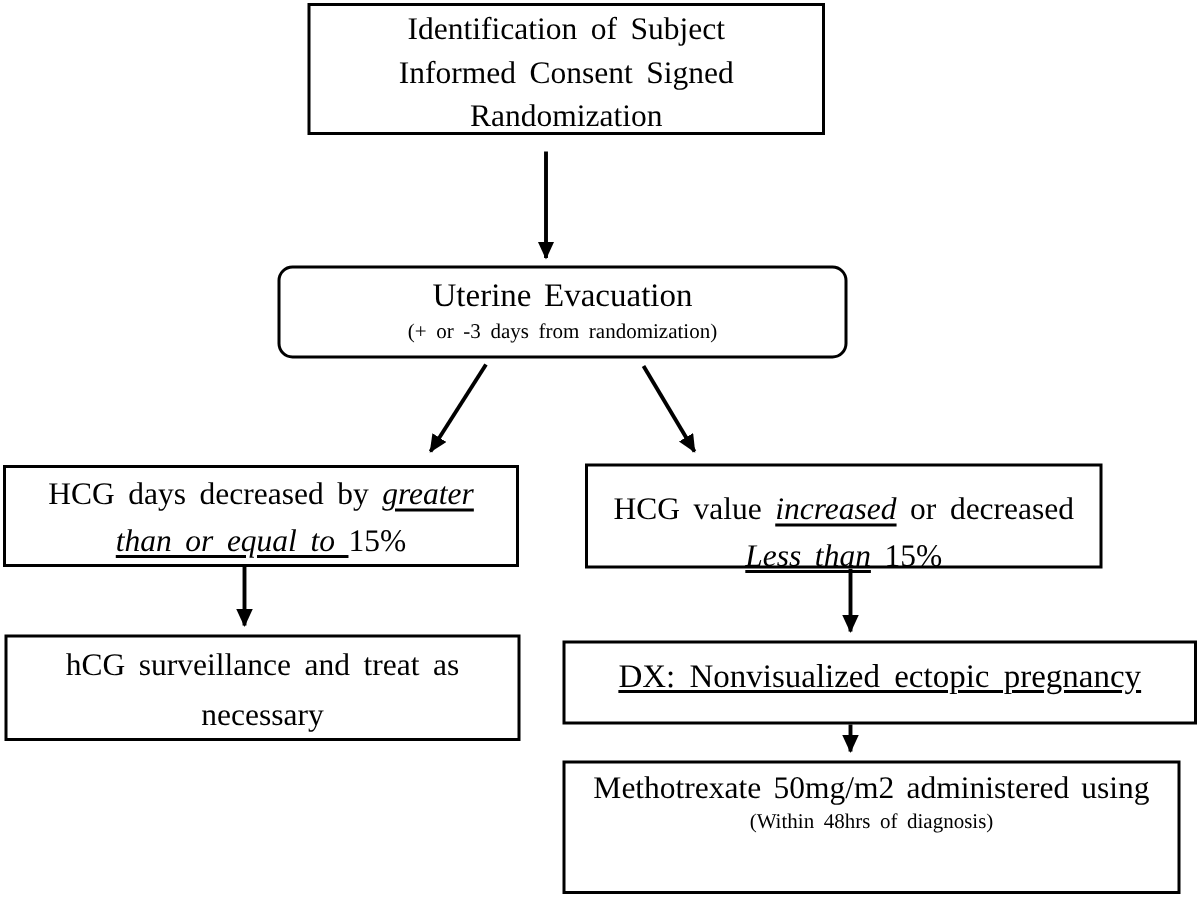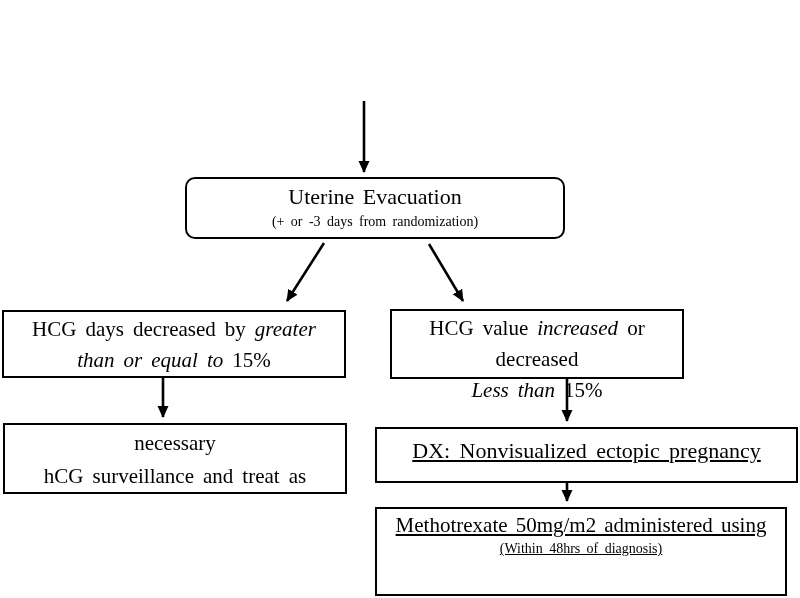--- a/index.html
+++ b/index.html
@@ -21,30 +21,31 @@
     border: 2px solid #000000;
     background: #ffffff;
     box-sizing: border-box;
     text-align: center;
     word-spacing: 0.18em;
     line-height: 1.35;
   }
   #node-identification      { left: 205px; top: 2px;   width: 345px; height: 88px; font-size: 21px; line-height: 29px; padding-top: 1px; }
   #node-uterine-evacuation  { left: 185px; top: 177px; width: 380px; height: 62px; border-radius: 10px; }
   #node-hcg-decreased       { left: 2px;   top: 310px; width: 344px; height: 68px; font-size: 21px; line-height: 31px; padding-top: 2px; }
-  #node-hcg-increased       { left: 390px; top: 309px; width: 294px; height: 70px; font-size: 21px; line-height: 31px; padding-top: 2px; }
+  #node-hcg-increased       { left: 390px; top: 309px; width: 345px; height: 70px; font-size: 21px; line-height: 31px; padding-top: 13px; }
   #node-surveillance        { left: 3px;   top: 423px; width: 344px; height: 71px; font-size: 21px; line-height: 33px; padding-top: 2px; }
   #node-dx                  { left: 375px; top: 427px; width: 423px; height: 56px; font-size: 22px; padding-top: 7px; text-decoration: underline; }
-  #node-methotrexate        { left: 375px; top: 507px; width: 412px; height: 89px; padding-top: 2px; text-decoration: underline; }
+  #node-methotrexate        { left: 375px; top: 507px; width: 412px; height: 89px; padding-top: 2px; }
   .title-line   { font-size: 22px; line-height: 30px; padding-top: 3px; }
   .sub-line     { font-size: 14px; line-height: 20px; }
   .main-line    { font-size: 21px; line-height: 28px; }
   .main-line2   { font-size: 22px; line-height: 28px; }
   .emph {
     font-style: italic;
+    text-decoration: underline;
     text-underline-offset: 3px;
   }
   #arrow-layer {
     position: absolute;
     left: 0; top: 0;
     width: 800px;
     height: 598px;
     pointer-events: none;
   }
   #arrow-layer line {
@@ -64,39 +65,44 @@
       </marker>
     </defs>
     <line x1="364" y1="101" x2="364" y2="172" marker-end="url(#arrowhead)"></line>
     <line x1="324" y1="243" x2="287" y2="301" marker-end="url(#arrowhead)"></line>
     <line x1="429" y1="244" x2="463" y2="301" marker-end="url(#arrowhead)"></line>
     <line x1="163" y1="378" x2="163" y2="417" marker-end="url(#arrowhead)"></line>
     <line x1="567" y1="379" x2="567" y2="421" marker-end="url(#arrowhead)"></line>
     <line x1="567" y1="460" x2="567" y2="501" marker-end="url(#arrowhead)"></line>
   </svg>
 
+  <div class="node" id="node-identification">
+    <div>Identification of Subject</div>
+    <div>Informed Consent Signed</div>
+    <div>Randomization</div>
+  </div>
 
   <div class="node" id="node-uterine-evacuation">
     <div class="title-line">Uterine Evacuation</div>
     <div class="sub-line">(+ or -3 days from randomization)</div>
   </div>
 
   <div class="node" id="node-hcg-decreased">
     <div><span>HCG days decreased by </span><span class="emph">greater</span></div>
     <div><span class="emph">than or equal to </span><span>15%</span></div>
   </div>
 
   <div class="node" id="node-hcg-increased">
     <div><span>HCG value </span><span class="emph">increased</span><span> or decreased</span></div>
     <div><span class="emph">Less than</span><span> 15%</span></div>
   </div>
 
   <div class="node" id="node-surveillance">
+    <div>hCG surveillance and treat as</div>
     <div>necessary</div>
-    <div>hCG surveillance and treat as</div>
   </div>
 
   <div class="node" id="node-dx">
     <div>DX: Nonvisualized ectopic pregnancy</div>
   </div>
 
   <div class="node" id="node-methotrexate">
     <div class="main-line">Methotrexate 50mg/m2 administered using</div>
     <div class="sub-line">(Within 48hrs of diagnosis)</div>
   </div>

